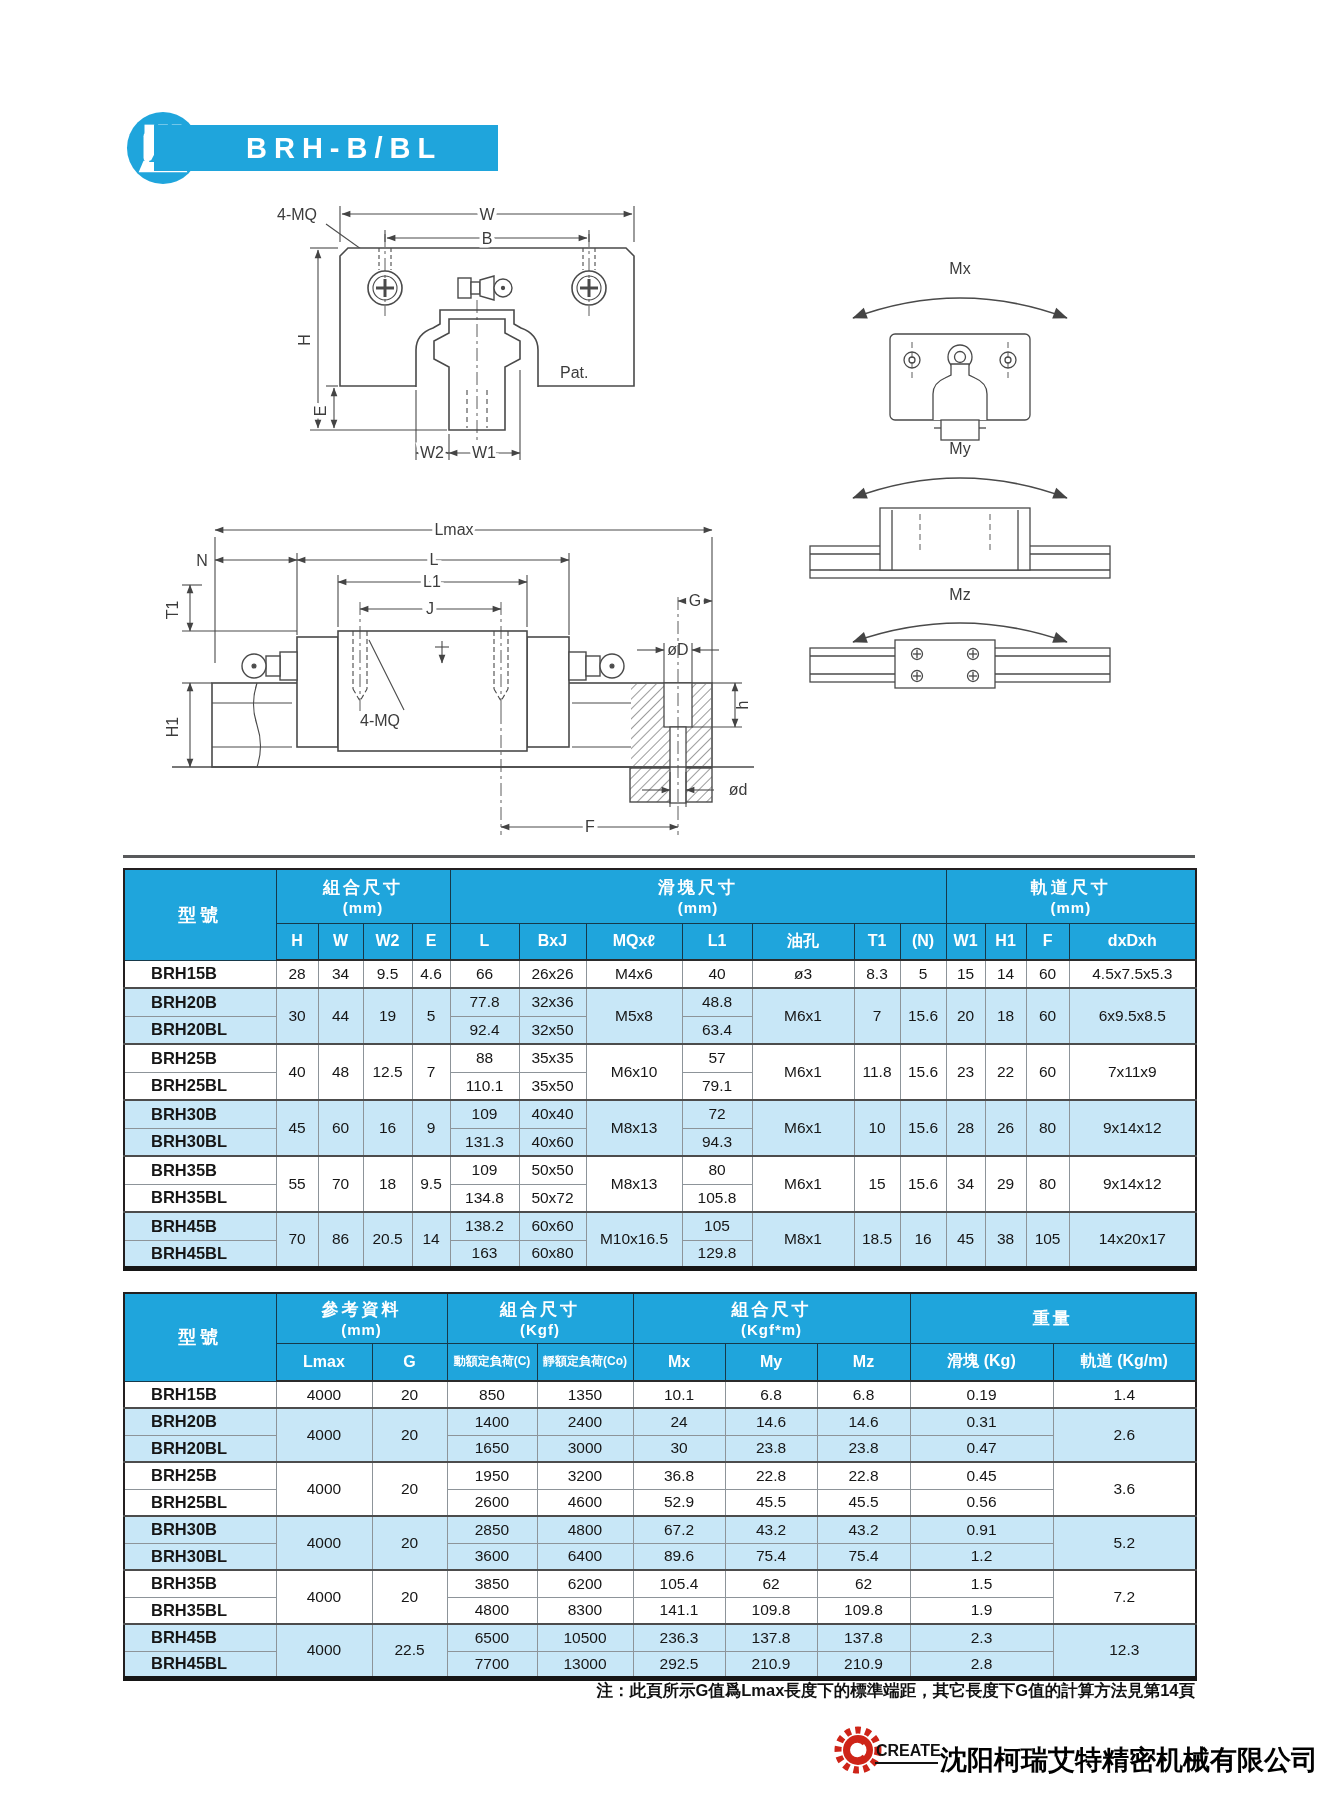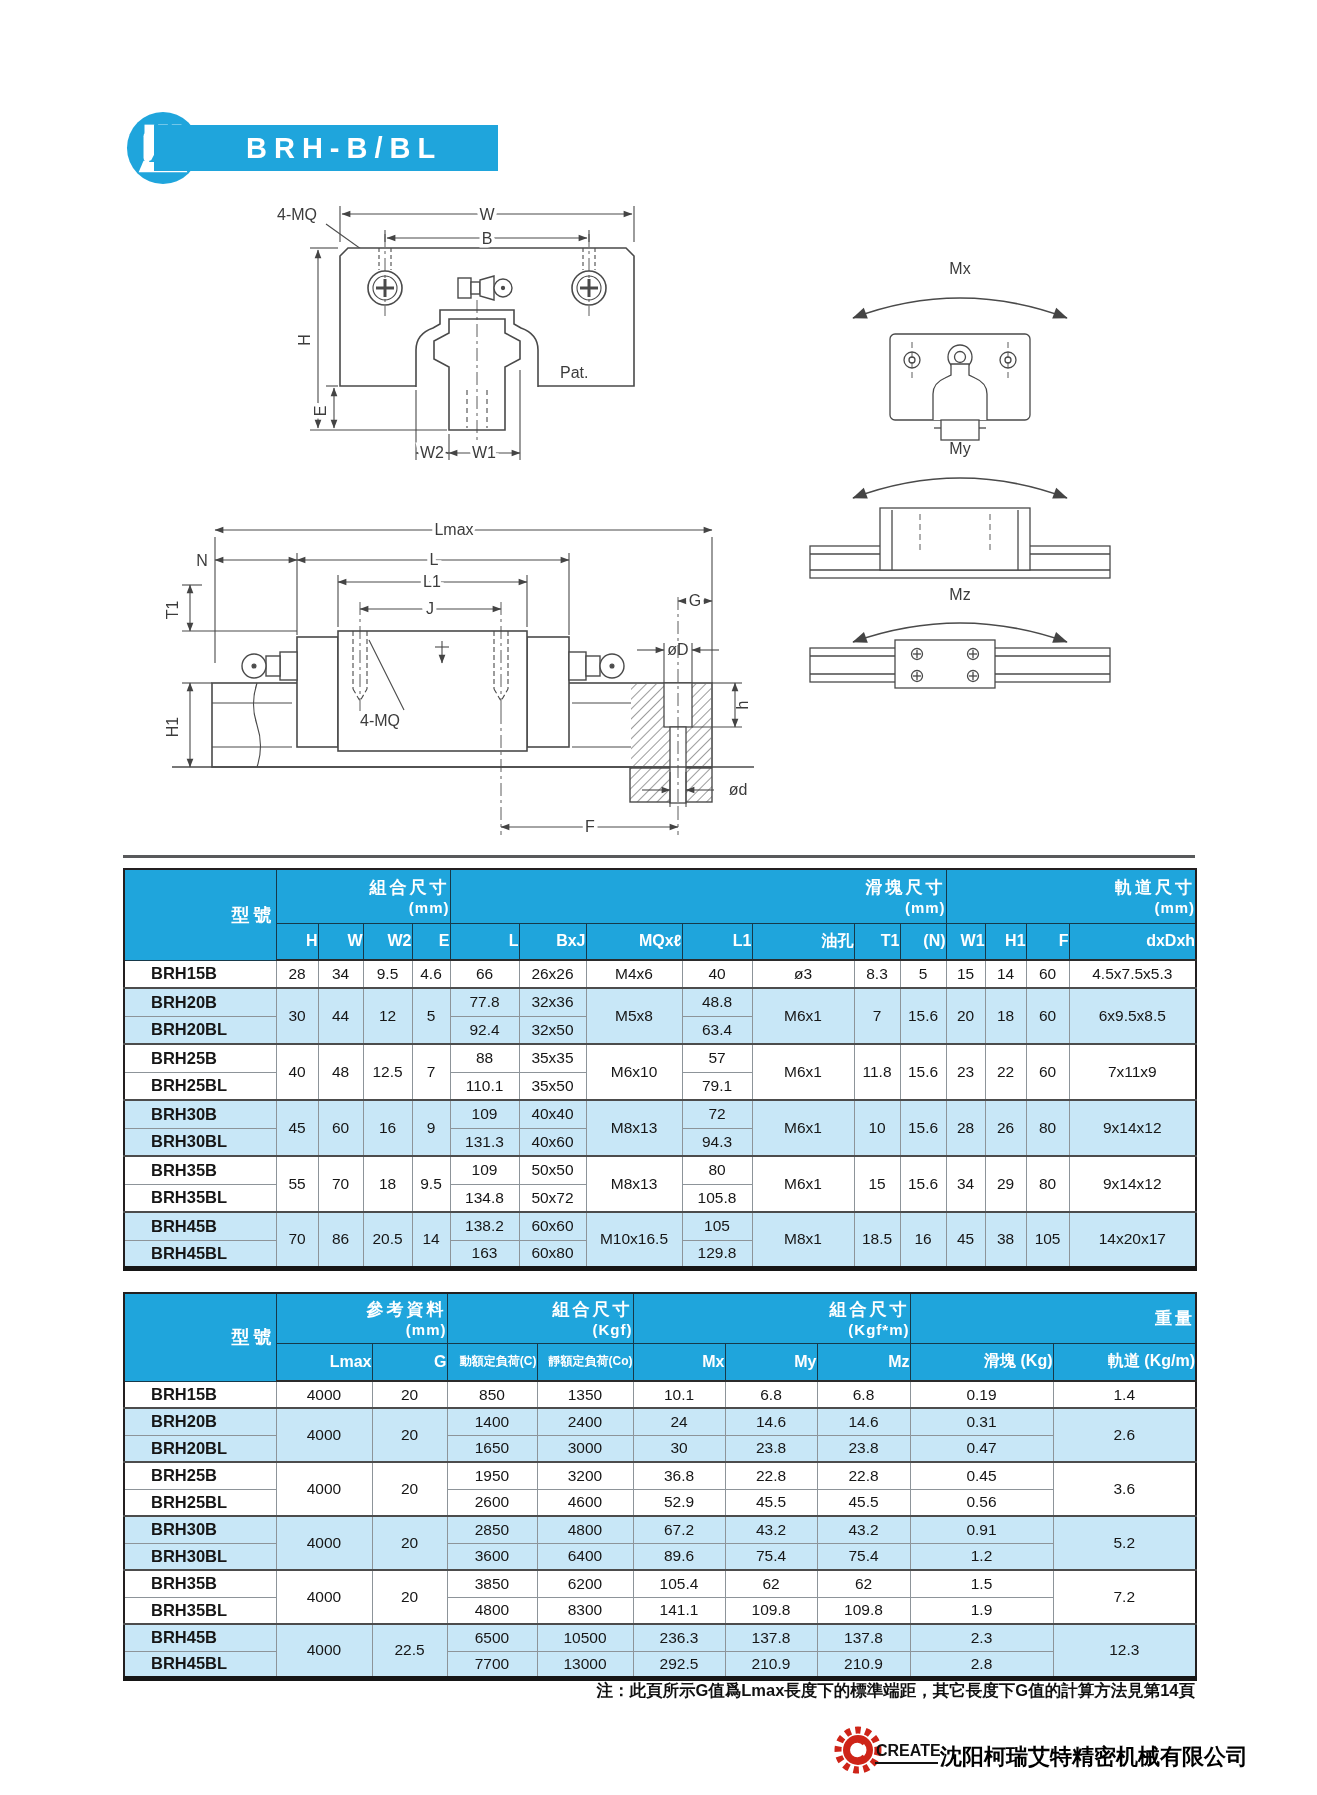--- a/index.html
+++ b/index.html
@@ -25,21 +25,21 @@
   
   .toprule { position:absolute; left:123px; top:855px; width:1072px; height:3px; background:#58595b; }
   table.spec {
     position:absolute; left:123px; width:1072px; border-collapse:collapse; table-layout:fixed;
     border:2px solid #231f20; border-bottom:5px solid #161616;
   }
   #t1 { top:868px; }
   #t2 { top:1292px; }
   .spec th {
     background:#1FA5DC; color:#fff; font-weight:bold;
-    border:1px solid #16394a; text-align:right; vertical-align:middle;
+    border:1px solid #16394a; text-align:center; vertical-align:middle;
   }
   #t1 thead tr:first-child { height:54px; } #t1 thead tr:last-child { height:37px; }
   #t2 thead tr:first-child { height:50px; } #t2 thead tr:last-child { height:38px; }
   #t1 tbody tr { height:28px; } #t2 tbody tr { height:27px; }
   .spec th.mh { font-size:18px; letter-spacing:4px; }
   .spec th.grp { font-size:17px; letter-spacing:3px; }
   .spec th.grp .u { font-size:15px; letter-spacing:1px; font-weight:bold; }
   .spec th.sub { font-size:16px; }
   .spec th.sub.small { font-size:12px; letter-spacing:0;margin-top:19px; }
   .spec td {
@@ -51,21 +51,21 @@
   .spec tbody tr.gstart td { border-top:2.5px solid #4c4c4c; }
   .spec thead tr:last-child th { border-bottom:2px solid #2b2b2b; }
   
   .note {
     position:absolute; left:123px; top:1680px; width:1072px;
     text-align:right; font-size:16.5px; color:#111; font-weight:bold;
   }
   .footer-logo { position:absolute; left:828px; top:1718px; }
   .company {
     position:absolute; left:940px; top:1742px; width:370px;
-    font-size:22px; font-weight:bold; color:#000; white-space:nowrap;
+    font-size:27px; font-weight:bold; color:#000; white-space:nowrap;
   }
 </style>
 </head>
 <body>
 
 <svg class="logo-circle" viewBox="0 0 76 76" width="74" height="74">
   <circle cx="38" cy="38" r="37" fill="#1FA5DC"></circle>
   <rect x="19" y="14" width="10" height="9" fill="#fff"></rect>
   <rect x="33" y="14" width="10" height="9" fill="#fff"></rect>
   <rect x="47" y="14" width="10" height="9" fill="#fff"></rect>
@@ -376,21 +376,21 @@
         <td>5</td>
         <td>15</td>
         <td>14</td>
         <td>60</td>
         <td>4.5x7.5x5.3</td>
       </tr>
       <tr class="shade gstart">
         <td class="model">BRH20B</td>
         <td rowspan="2">30</td>
         <td rowspan="2">44</td>
-        <td rowspan="2">12</td>
+        <td rowspan="2">19</td>
         <td rowspan="2">5</td>
         <td>77.8</td>
         <td>32x36</td>
         <td rowspan="2">M5x8</td>
         <td>48.8</td>
         <td rowspan="2">M6x1</td>
         <td rowspan="2">7</td>
         <td rowspan="2">15.6</td>
         <td rowspan="2">20</td>
         <td rowspan="2">18</td>

